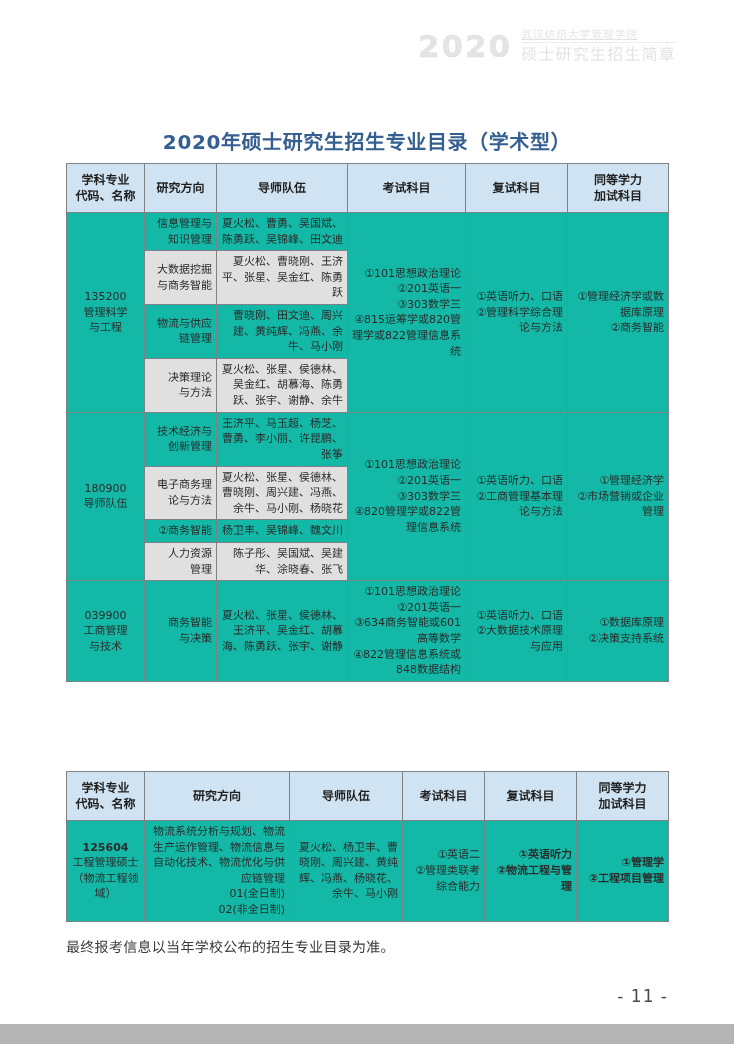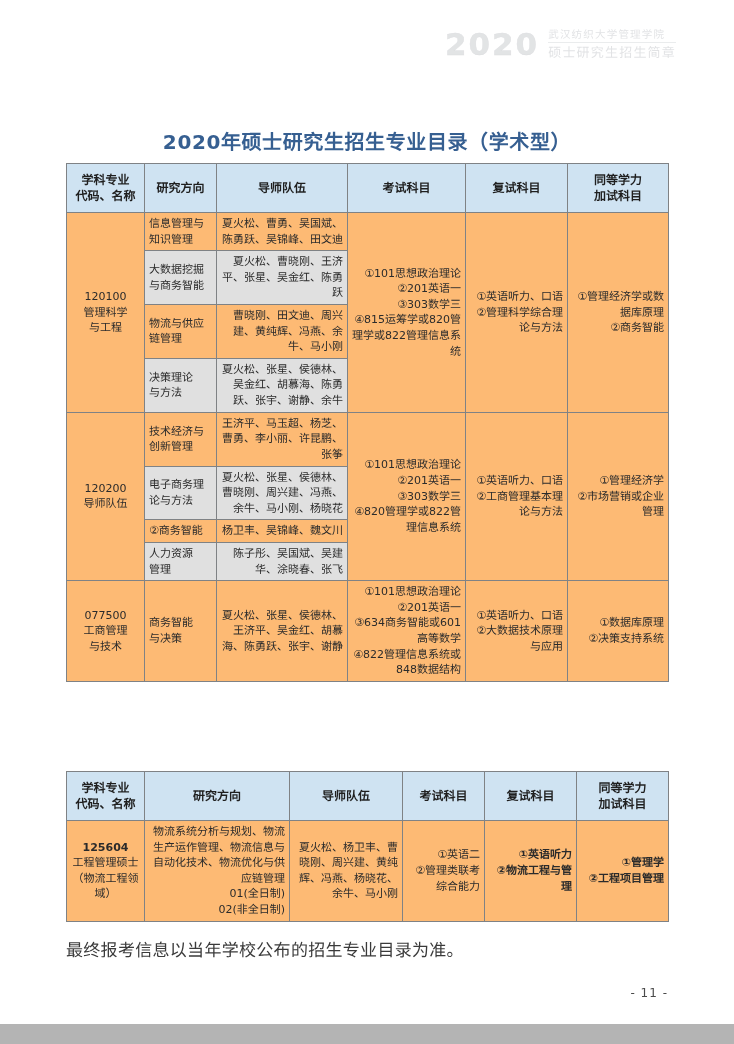--- a/index.html
+++ b/index.html
@@ -45,23 +45,24 @@
     flex-direction: column;
     gap: 2px;
   }
   .header-line1 {
     font-size: 10.5px;
     color: #b5b8bd;
     letter-spacing: 1.2px;
     line-height: 1.25;
     border-bottom: 1px solid #cdd0d4;
     padding-bottom: 1px;
+    text-decoration: underline;
   }
   .header-line2 {
-    font-size: 13px;
+    font-size: 16px;
     color: #b5b8bd;
     letter-spacing: 1.2px;
     line-height: 1.25;
   }
 
   
   .section-title {
     position: absolute;
     left: 0;
     width: 100%;
@@ -72,41 +73,41 @@
     letter-spacing: 0.6px;
   }
   #title-academic { top: 126px; }
   #title-professional { top: 727px; }
 
   
   table.catalog {
     position: absolute;
     border-collapse: collapse;
     table-layout: fixed;
-    background: #fdba74;
+    background: #14b8a6;
   }
   table.catalog td, table.catalog th {
     border: 1px solid #7f8285;
     vertical-align: middle;
     padding: 3px 4px;
     font-size: 11px;
     color: #2b2b2b;
     line-height: 1.42;
     word-break: break-all;
   }
   table.catalog thead th {
     background: #cfe3f2;
     text-align: center;
     font-weight: 700;
     font-size: 12px;
     color: #1f1f1f;
     height: 42px;
     line-height: 1.35;
   }
-  .c-center { text-align: left; }
+  .c-center { text-align: right; }
   .c-left { text-align: right; }
   .shaded { background: #e0e0e0; }
   .major-cell {
     text-align: center;
     font-size: 11.5px;
     line-height: 1.5;
   }
   .code { display: block; }
   .bold-cell { font-weight: 700; }
 
@@ -121,29 +122,29 @@
     left: 66px;
     top: 771px;
     width: 602px;
   }
 
   
   .footnote {
     position: absolute;
     left: 66px;
     top: 936px;
-    font-size: 17px;
+    font-size: 14px;
     color: #3a3a3a;
     letter-spacing: 0.3px;
   }
   .page-number {
     position: absolute;
     right: 66px;
     top: 986px;
-    font-size: 12px;
+    font-size: 17px;
     color: #4a4a4a;
     letter-spacing: 1px;
   }
 </style>
 </head>
 <body>
 
 <div class="page">
 
   <div class="page-header">
@@ -177,21 +178,21 @@
         <th>复试科目</th>
         <th>
           <div>同等学力</div>
           <div>加试科目</div>
         </th>
       </tr>
     </thead>
     <tbody>
         <tr>
           <td class="major-cell" rowspan="4">
-            <span class="code">120100</span>
+            <span class="code">135200</span>
             <span class="code">管理科学</span>
             <span class="code">与工程</span>
           </td>
           <td class="c-center">信息管理与<br>知识管理</td>
           <td class="c-left">夏火松、曹勇、吴国斌、陈勇跃、吴锦峰、田文迪</td>
           <td class="c-left" rowspan="4">①101思想政治理论<br>②201英语一<br>③303数学三<br>④815运筹学或820管理学或822管理信息系统</td>
           <td class="c-left" rowspan="4">①英语听力、口语<br>②管理科学综合理论与方法</td>
           <td class="c-left" rowspan="4">①管理经济学或数据库原理<br>②商务智能</td>
         </tr>
         <tr>
@@ -201,21 +202,21 @@
         <tr>
           <td class="c-center">物流与供应<br>链管理</td>
           <td class="c-left">曹晓刚、田文迪、周兴建、黄纯辉、冯燕、余牛、马小刚</td>
         </tr>
         <tr>
           <td class="c-center shaded">决策理论<br>与方法</td>
           <td class="c-left shaded">夏火松、张星、侯德林、吴金红、胡慕海、陈勇跃、张宇、谢静、余牛</td>
         </tr>
         <tr>
           <td class="major-cell" rowspan="4">
-            <span class="code">120200</span>
+            <span class="code">180900</span>
             <span class="code">导师队伍</span>
           </td>
           <td class="c-center">技术经济与<br>创新管理</td>
           <td class="c-left">王济平、马玉超、杨芝、曹勇、李小丽、许昆鹏、张筝</td>
           <td class="c-left" rowspan="4">①101思想政治理论<br>②201英语一<br>③303数学三<br>④820管理学或822管理信息系统</td>
           <td class="c-left" rowspan="4">①英语听力、口语<br>②工商管理基本理论与方法</td>
           <td class="c-left" rowspan="4">①管理经济学<br>②市场营销或企业管理</td>
         </tr>
         <tr>
           <td class="c-center shaded">电子商务理<br>论与方法</td>
@@ -224,21 +225,21 @@
         <tr>
           <td class="c-center">②商务智能</td>
           <td class="c-left">杨卫丰、吴锦峰、魏文川</td>
         </tr>
         <tr>
           <td class="c-center shaded">人力资源<br>管理</td>
           <td class="c-left shaded">陈子彤、吴国斌、吴建华、涂晓春、张飞</td>
         </tr>
         <tr>
           <td class="major-cell" rowspan="1">
-            <span class="code">077500</span>
+            <span class="code">039900</span>
             <span class="code">工商管理</span>
             <span class="code">与技术</span>
           </td>
           <td class="c-center">商务智能<br>与决策</td>
           <td class="c-left">夏火松、张星、侯德林、王济平、吴金红、胡慕海、陈勇跃、张宇、谢静</td>
           <td class="c-left">①101思想政治理论<br>②201英语一<br>③634商务智能或601高等数学<br>④822管理信息系统或848数据结构</td>
           <td class="c-left">①英语听力、口语<br>②大数据技术原理与应用</td>
           <td class="c-left">①数据库原理<br>②决策支持系统</td>
         </tr>
       </tbody>

